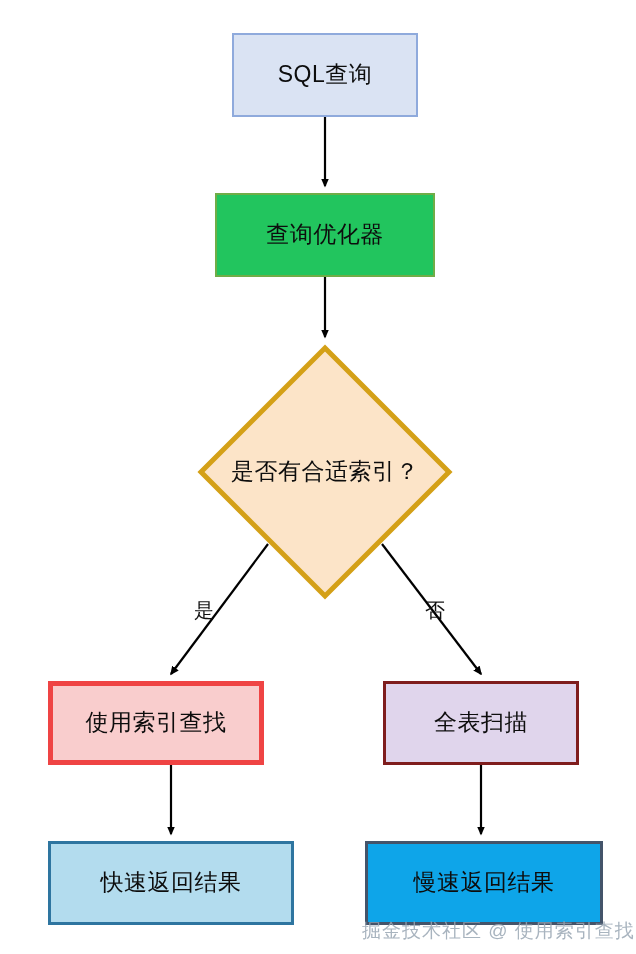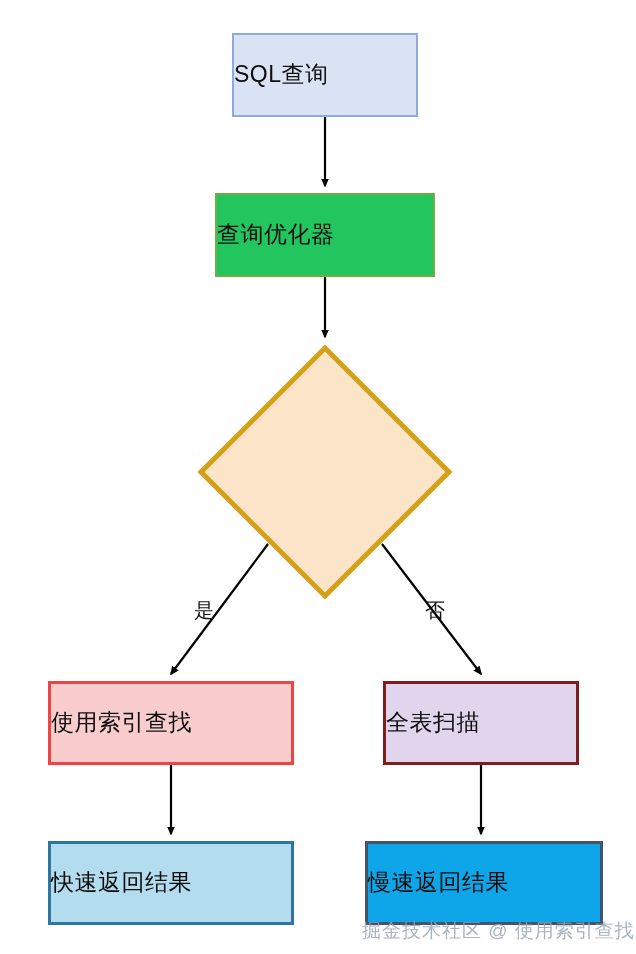--- a/index.html
+++ b/index.html
@@ -19,21 +19,21 @@
     left: 0;
     top: 0;
     width: 636px;
     height: 954px;
   }
   .node {
     position: absolute;
     box-sizing: border-box;
     display: flex;
     align-items: center;
-    justify-content: flex-start;
+    justify-content: center;
     text-align: center;
     color: #0d0d0d;
     font-size: 23px;
     line-height: 1.2;
     letter-spacing: 0.5px;
     white-space: nowrap;
     z-index: 3;
   }
   .node-label {
     display: block;
@@ -44,23 +44,23 @@
     left: 232px; top: 33px; width: 186px; height: 84px;
     background: #dae3f3;
     border: 2px solid #8faadc;
   }
   #node-query-optimizer {
     left: 215px; top: 193px; width: 220px; height: 84px;
     background: #22c55e;
     border: 2px solid #70ad47;
   }
   #node-index-lookup {
-    left: 48px; top: 681px; width: 246px; height: 84px;
+    left: 48px; top: 681px; width: 216px; height: 84px;
     background: #f9cdcd;
-    border: 3px solid #ef4444;
+    border: 5px solid #ef4444;
   }
   #node-full-scan {
     left: 383px; top: 681px; width: 196px; height: 84px;
     background: #e0d5ec;
     border: 3px solid #7f1d1d;
   }
   #node-fast-result {
     left: 48px; top: 841px; width: 246px; height: 84px;
     background: #b3dcee;
     border: 3px solid #2e75a0;
@@ -140,20 +140,21 @@
 </div>
 
 <div class="node" id="node-query-optimizer">
   <span class="node-label">查询优化器</span>
 </div>
 
 <div class="node" id="node-decision">
   <svg class="diamond-shape" viewBox="0 0 256 256" xmlns="http://www.w3.org/2000/svg">
     <polygon points="128,4 252,128 128,252 4,128" fill="#fce4c8" stroke="#d4a017" stroke-width="5"></polygon>
   </svg>
+  <span class="node-label">是否有合适索引？</span>
 </div>
 
 <div class="node" id="node-index-lookup">
   <span class="node-label">使用索引查找</span>
 </div>
 
 <div class="node" id="node-full-scan">
   <span class="node-label">全表扫描</span>
 </div>
 

